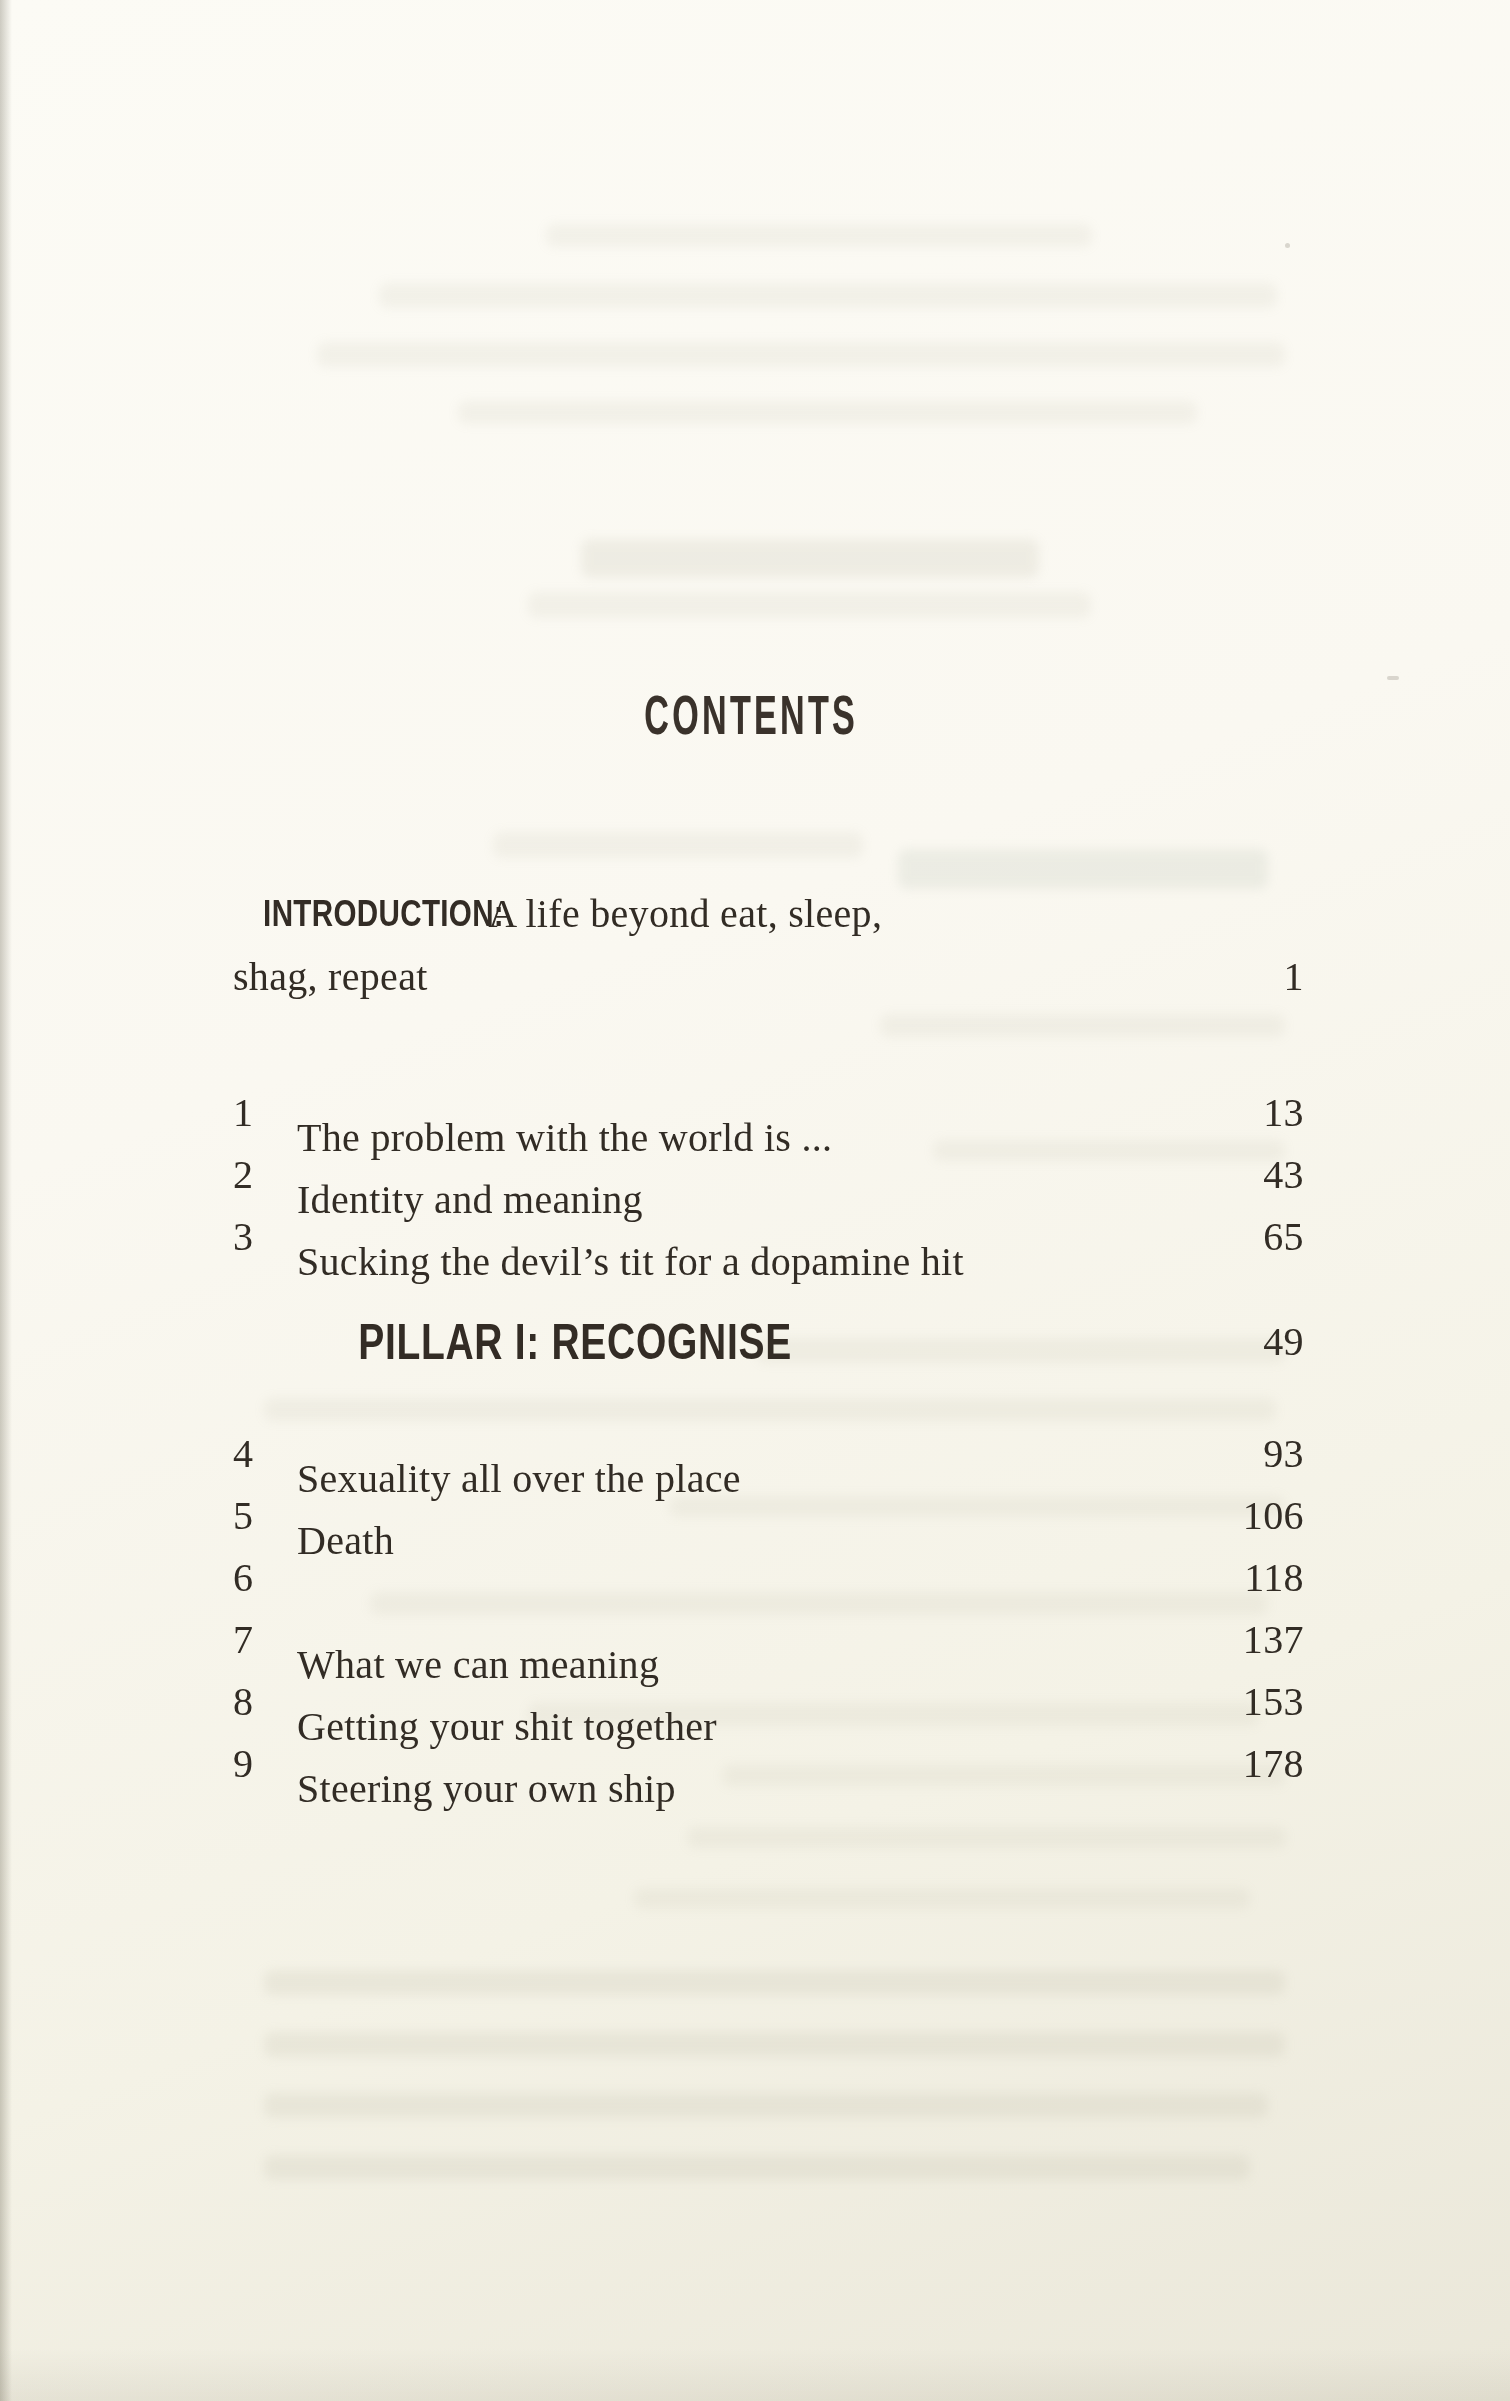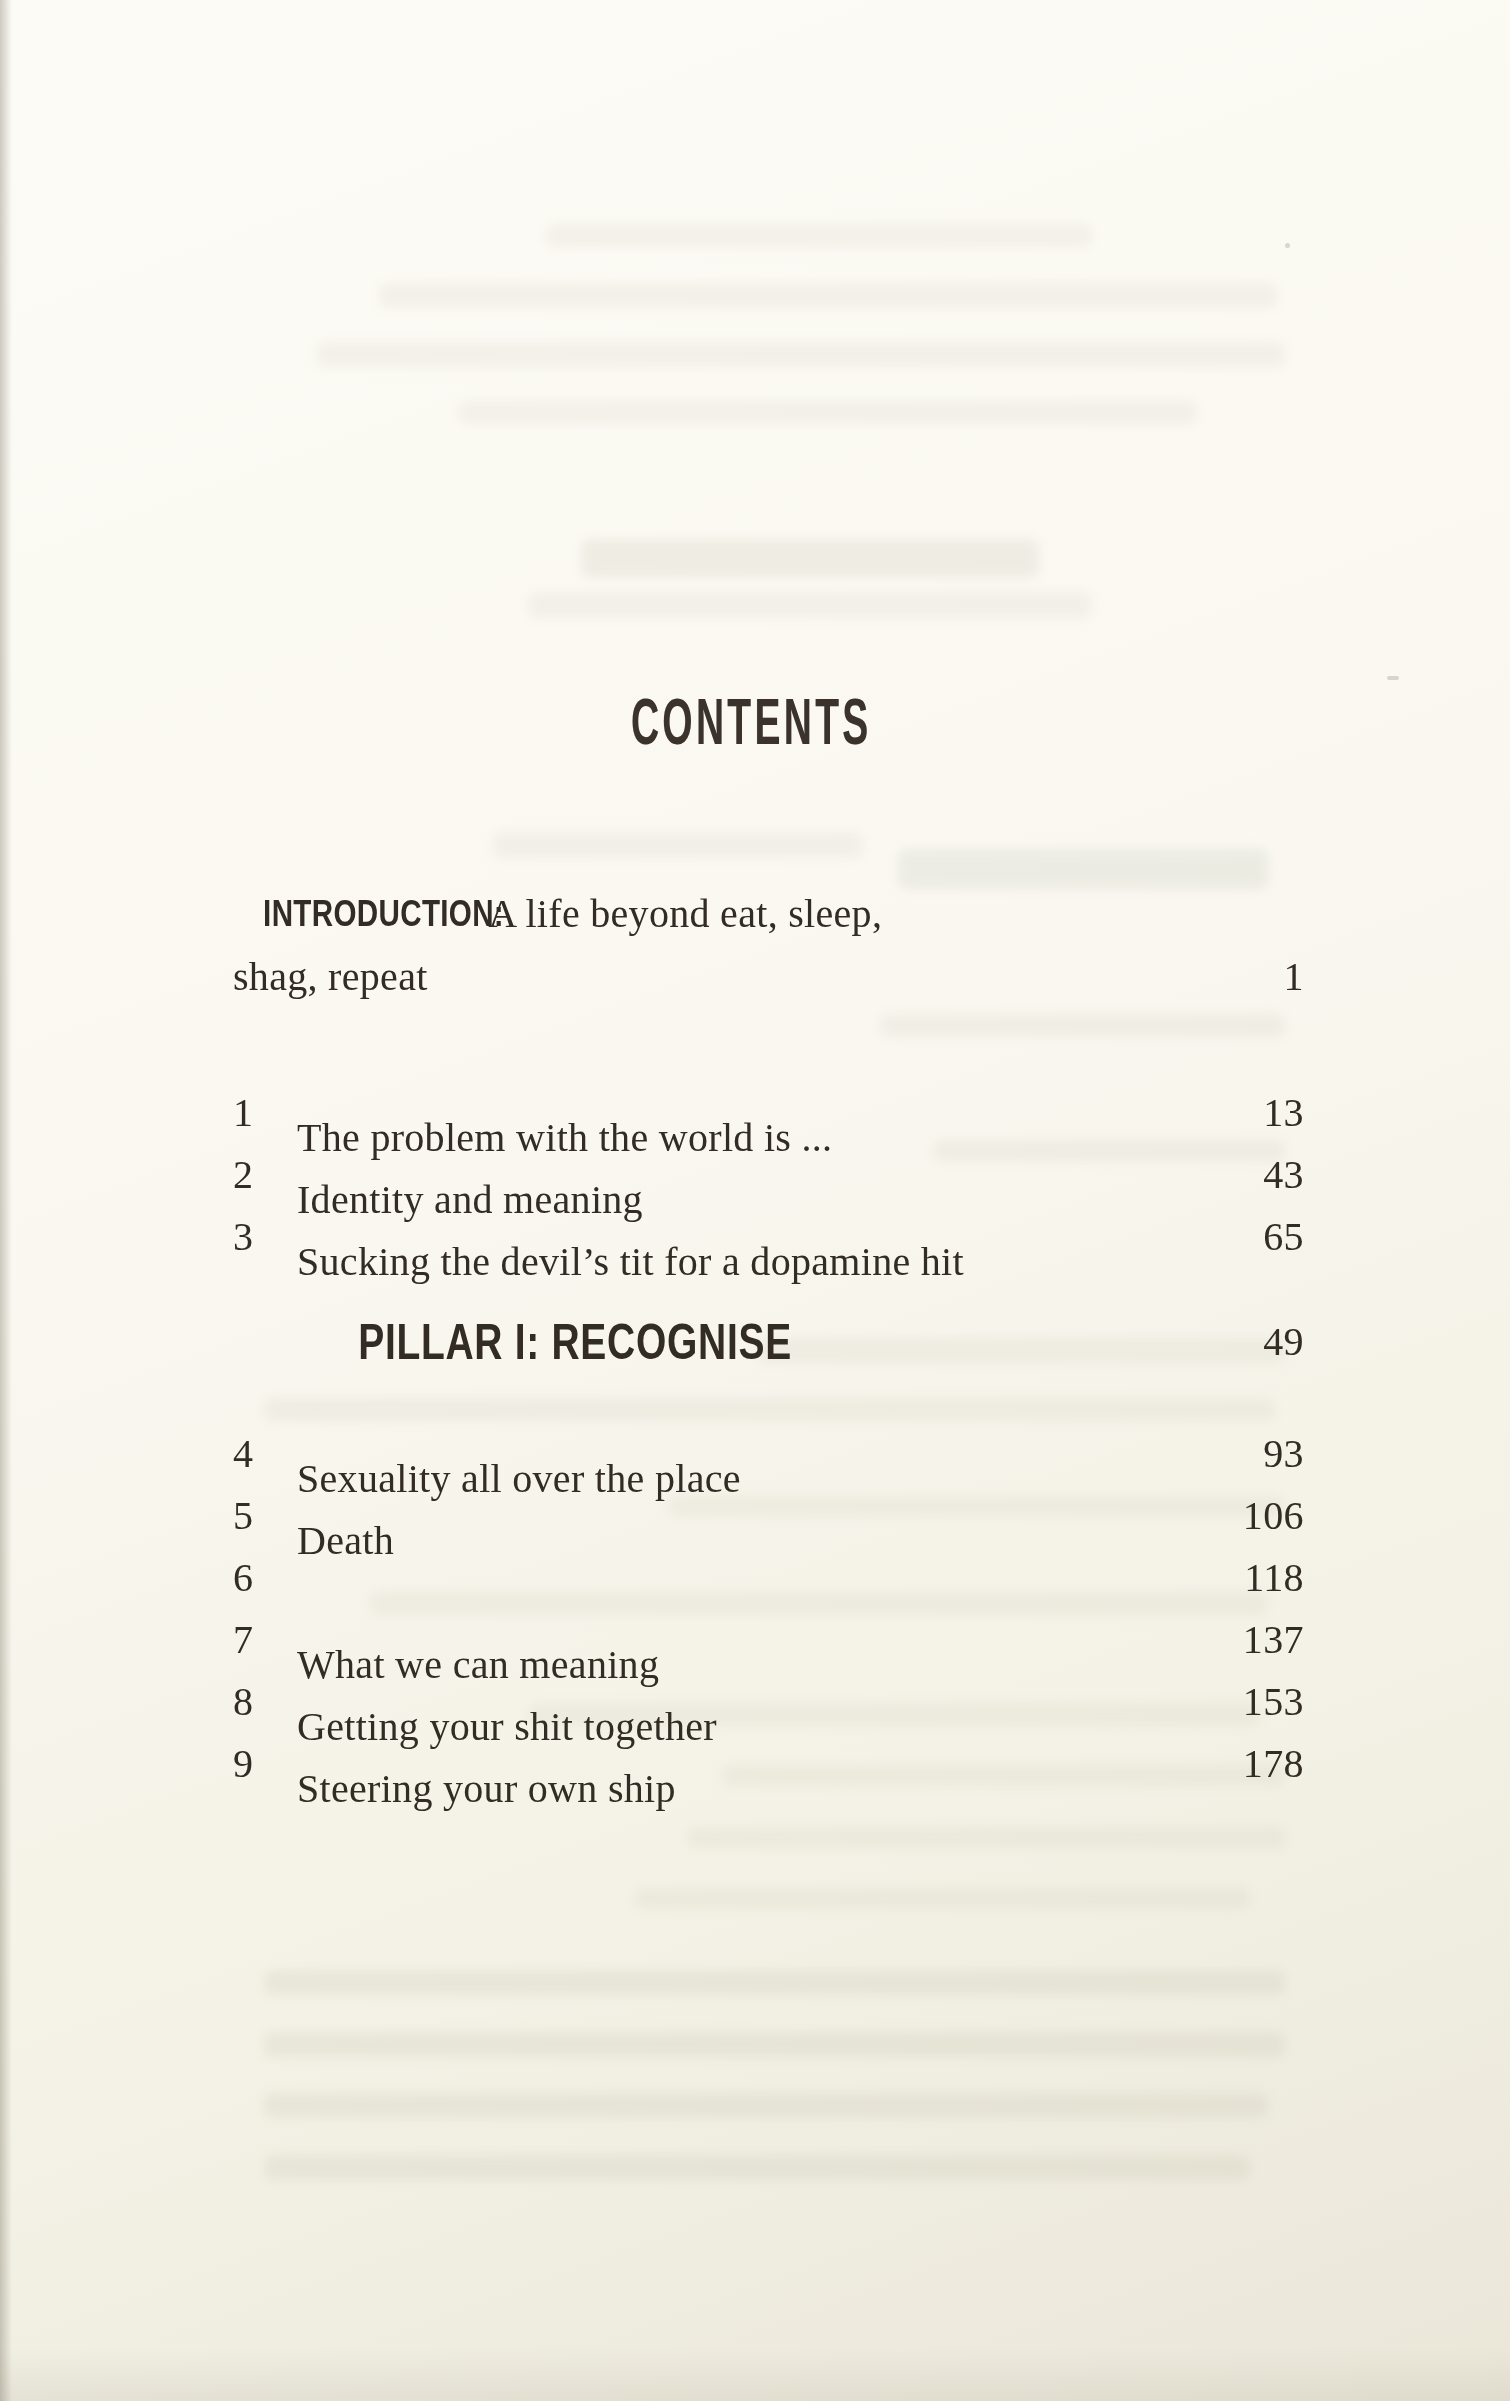--- a/index.html
+++ b/index.html
@@ -44,23 +44,23 @@
   .cond {
     font-family: "Liberation Sans", sans-serif;
     font-weight: 700;
     display: inline-block;
     transform-origin: left baseline;
   }
 
   .toc-title {
     position: absolute;
     left: 0; right: 8.8px; top: 666px;
-    margin: 8px;
+    margin: 0;
     text-align: center;
-    font-size: 64px;
+    font-size: 56px;
     line-height: 97px;
     font-weight: 700;
     color: var(--title-ink, #3a322b);
     letter-spacing: 5.3px;
     text-shadow: 0.4px 0.4px 0.4px rgba(250,248,240,0.35), -0.4px -0.4px 0 rgba(40,32,25,0.25);
   }
   .toc-title .title-span {
     transform: scaleX(0.61);
     transform-origin: center bottom;
   }

